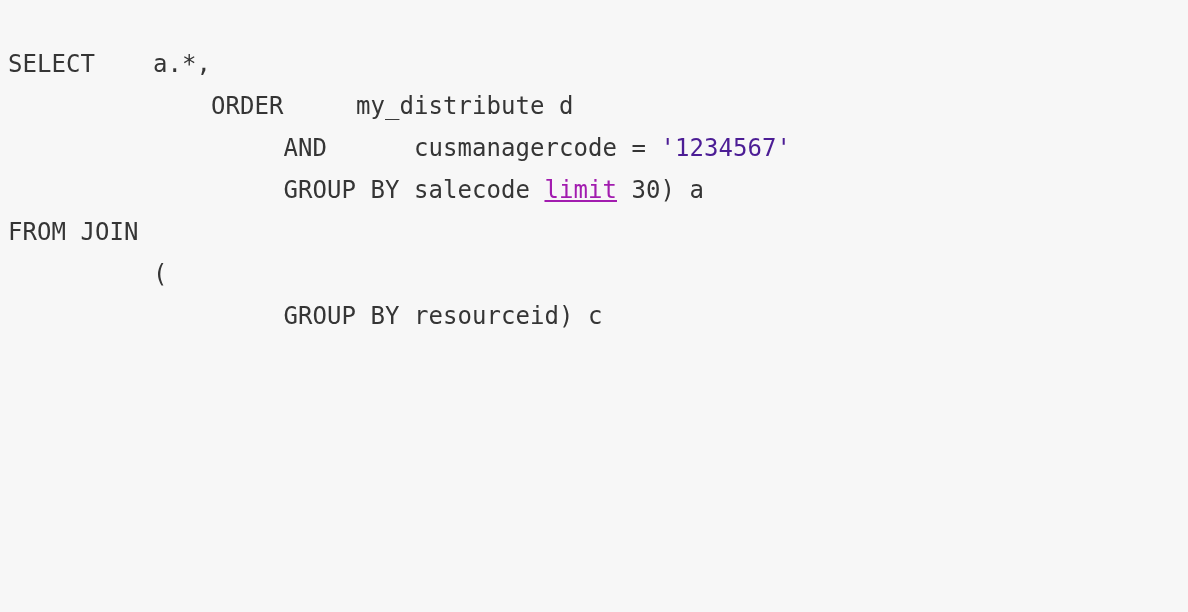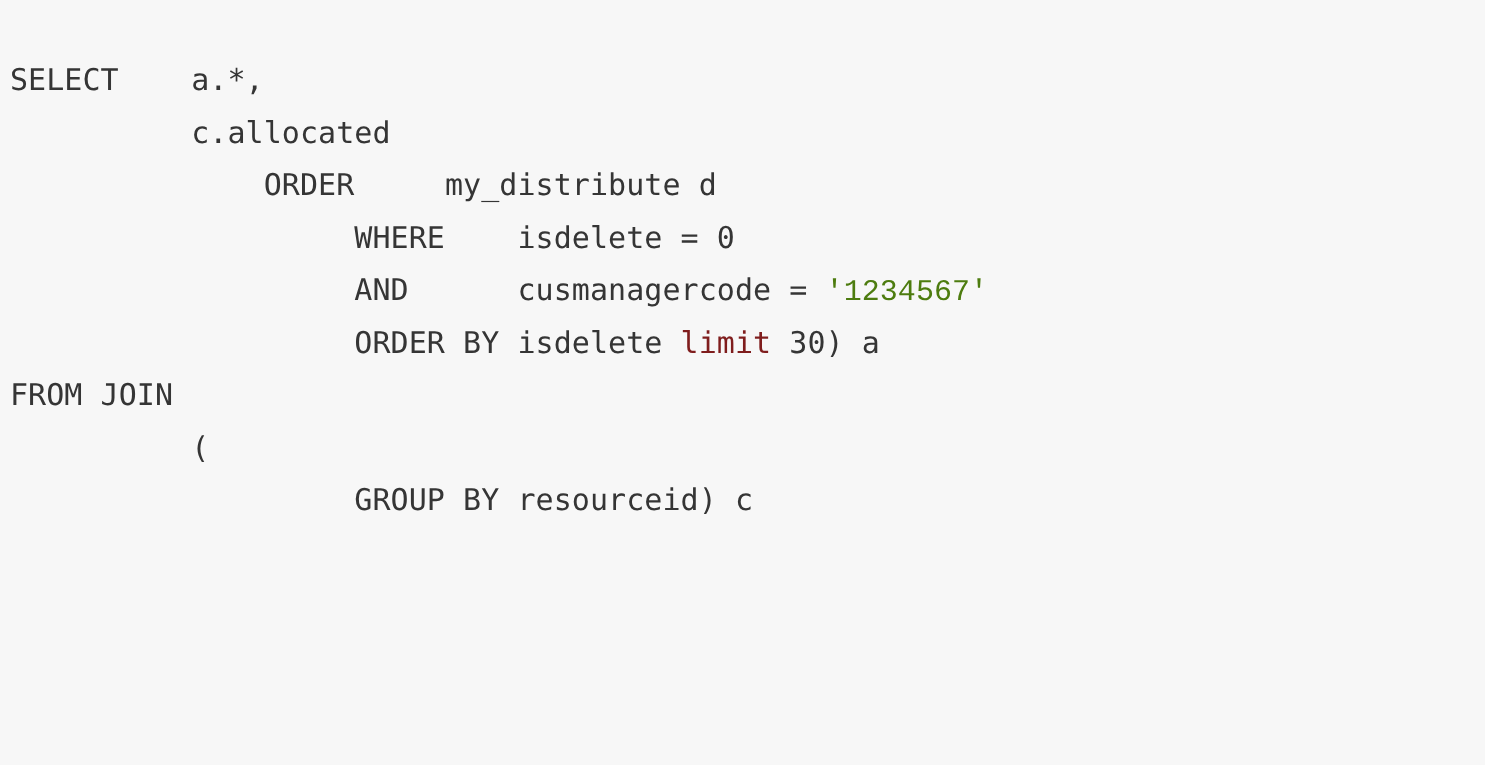--- a/index.html
+++ b/index.html
@@ -31,46 +31,44 @@
     line-height: 42px;
     height: 42px;
     color: #353535;
     white-space: pre;
     letter-spacing: 0.05px;
     margin: 0;
     padding: 0;
   }
 
   .tok-plain   { color: #353535; }
-  .tok-string  { color: #4d7c0f; font-family: Liberation Mono, monospace; }
-  .tok-keyword { color: #7f1d1d; }
+  .tok-string  { color: #4c1d95; }
+  .tok-keyword { color: #a21caf; text-decoration: underline; }
 
   #watermark {
     position: absolute;
     right: 10px;
     bottom: 2px;
     font-family: "DejaVu Sans", "Liberation Sans", sans-serif;
     font-size: 15px;
     color: #ececec;
     letter-spacing: 0.2px;
     white-space: pre;
     user-select: none;
   }
 </style>
 </head>
 <body>
 
 <div id="code-block">
 
   <div id="code-lines">
       <div class="code-line"><span class="tok-plain">SELECT    a.*,</span></div>
-      <div class="code-line"><span class="tok-plain">          c.allocated</span></div>
       <div class="code-line"><span class="tok-plain">              ORDER     my_distribute d</span></div>
-      <div class="code-line"><span class="tok-plain">                   WHERE    isdelete = 0</span></div>
       <div class="code-line"><span class="tok-plain">                   AND      cusmanagercode = </span><span class="tok-string">'1234567'</span></div>
-      <div class="code-line"><span class="tok-plain">                   ORDER BY isdelete </span><span class="tok-keyword">limit</span><span class="tok-plain"> 30) a</span></div>
+      <div class="code-line"><span class="tok-plain">                   GROUP BY salecode </span><span class="tok-keyword">limit</span><span class="tok-plain"> 30) a</span></div>
       <div class="code-line"><span class="tok-plain">FROM JOIN</span></div>
       <div class="code-line"><span class="tok-plain">          (</span></div>
       <div class="code-line"><span class="tok-plain">                   GROUP BY resourceid) c</span></div>
     </div>
 
   <div id="watermark">https://blog.csdn.net/weixin_42590334</div>
 </div>
 
 </body></html>

